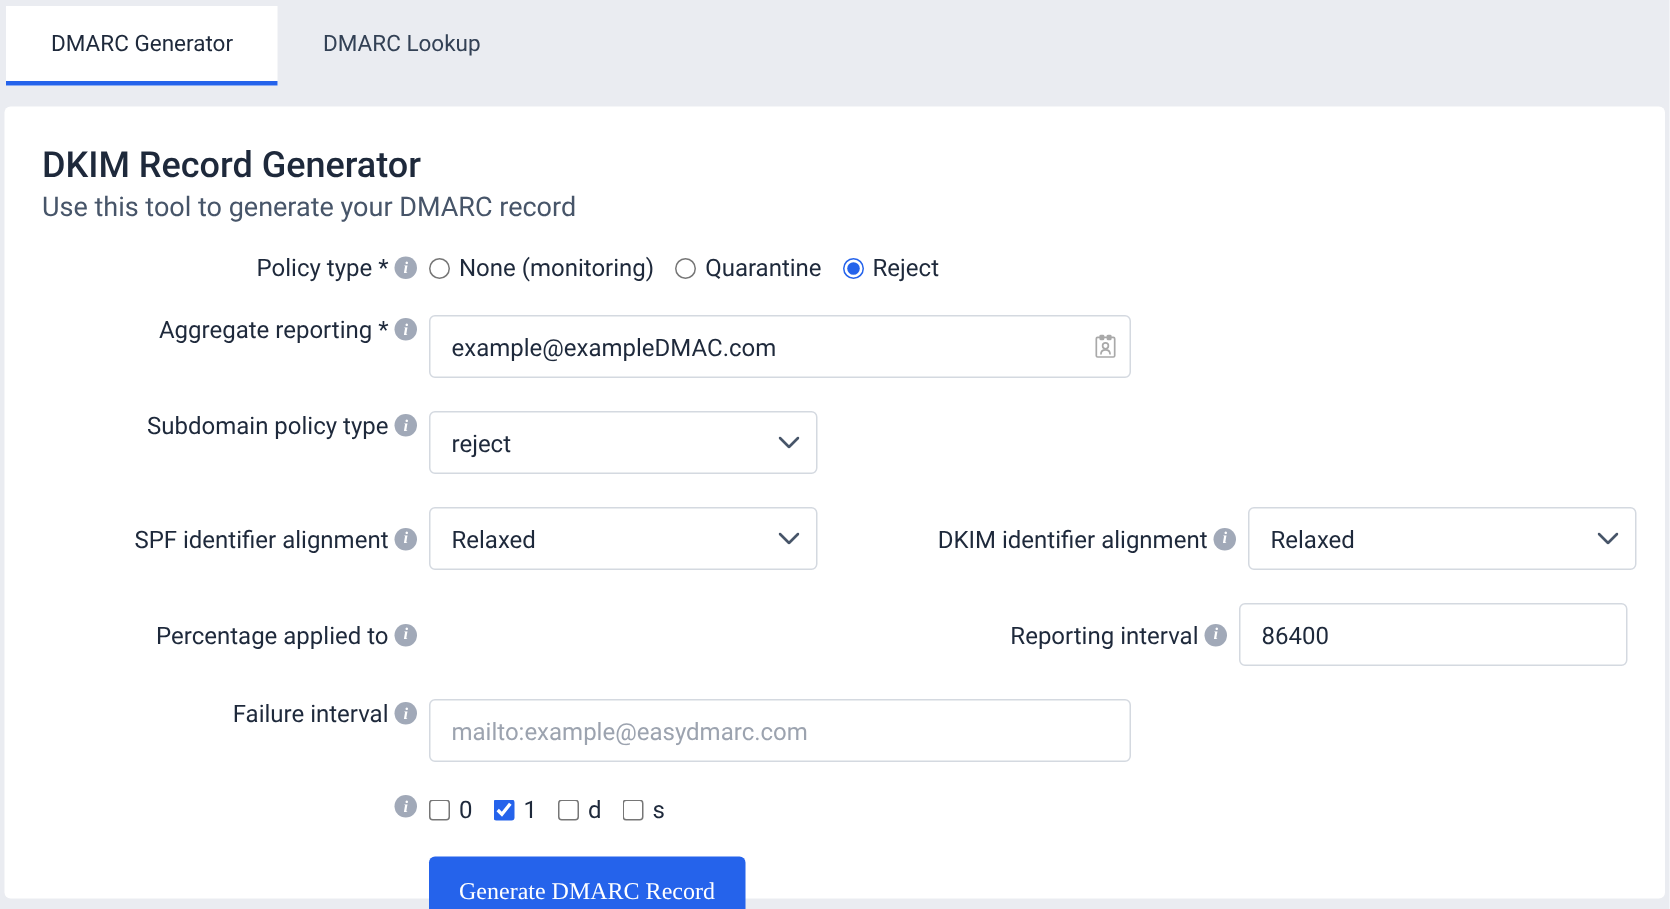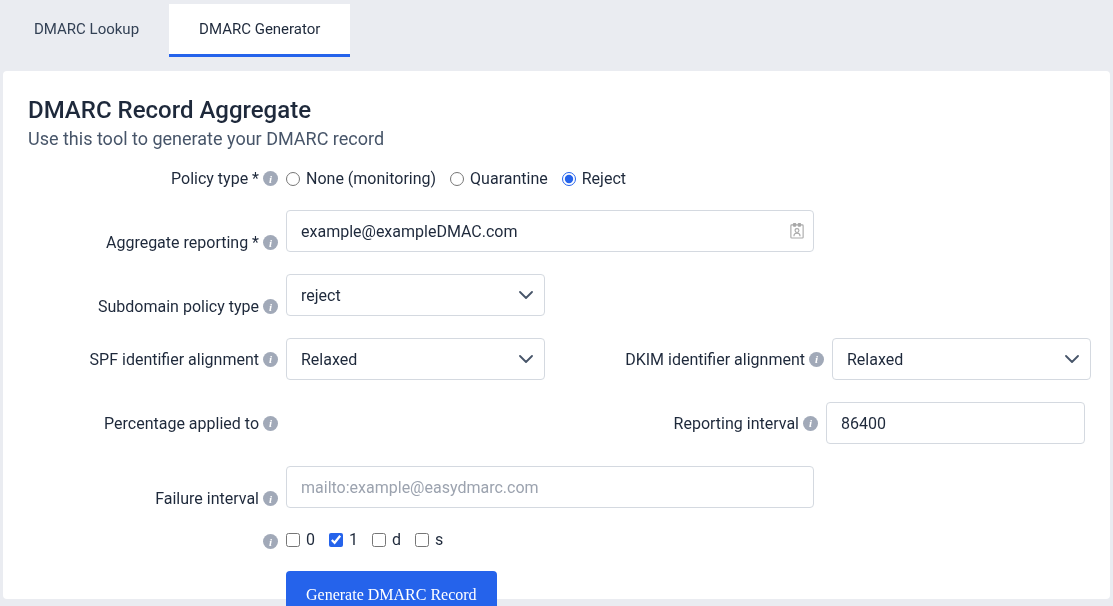--- a/index.html
+++ b/index.html
@@ -49,21 +49,21 @@
       color: #1e293b;
       margin-bottom: 4px;
     }
     .page-subtitle {
       font-size: 18px;
       color: #475569;
       margin-bottom: 20px;
     }
     .form-row {
       display: flex;
-      align-items: flex-end;
+      align-items: flex-start;
       margin-bottom: 22px;
     }
     .label-col {
       width: 258px;
       text-align: right;
       padding-right: 8px;
       display: flex;
       align-items: center;
       justify-content: flex-end;
       gap: 4px;
@@ -113,21 +113,21 @@
       height: 14px;
       accent-color: #2563eb;
     }
     .text-input {
       height: 42px;
       border: 1px solid #d4d9e0;
       border-radius: 4px;
       padding: 0 14px;
       font-size: 16px;
       color: #1e293b;
-      width: 528px;
+      width: 468px;
     }
     .text-input::placeholder {
       color: #9ca3af;
     }
     .text-input.narrow {
       width: 259px;
     }
     .select-wrap {
       position: relative;
       display: inline-block;
@@ -209,26 +209,26 @@
     .input-wrap {
       position: relative;
       display: inline-block;
     }
   </style>
 </head>
 <body>
 
 <div class="container">
   <div class="tabs">
+    <div class="tab active">DMARC Generator</div>
     <div class="tab">DMARC Lookup</div>
-    <div class="tab active">DMARC Generator</div>
   </div>
 
   <div class="card">
-    <h1 class="page-title">DMARC Record Aggregate</h1>
+    <h1 class="page-title">DKIM Record Generator</h1>
     <p class="page-subtitle">Use this tool to generate your DMARC record</p>
 
     <div class="form-row">
       <div class="label-col">
         <span class="label-text">Policy type *</span>
         <span class="info-icon">i</span>
       </div>
       <div class="control-col">
         <div class="radio-group">
           <label class="radio-item">

